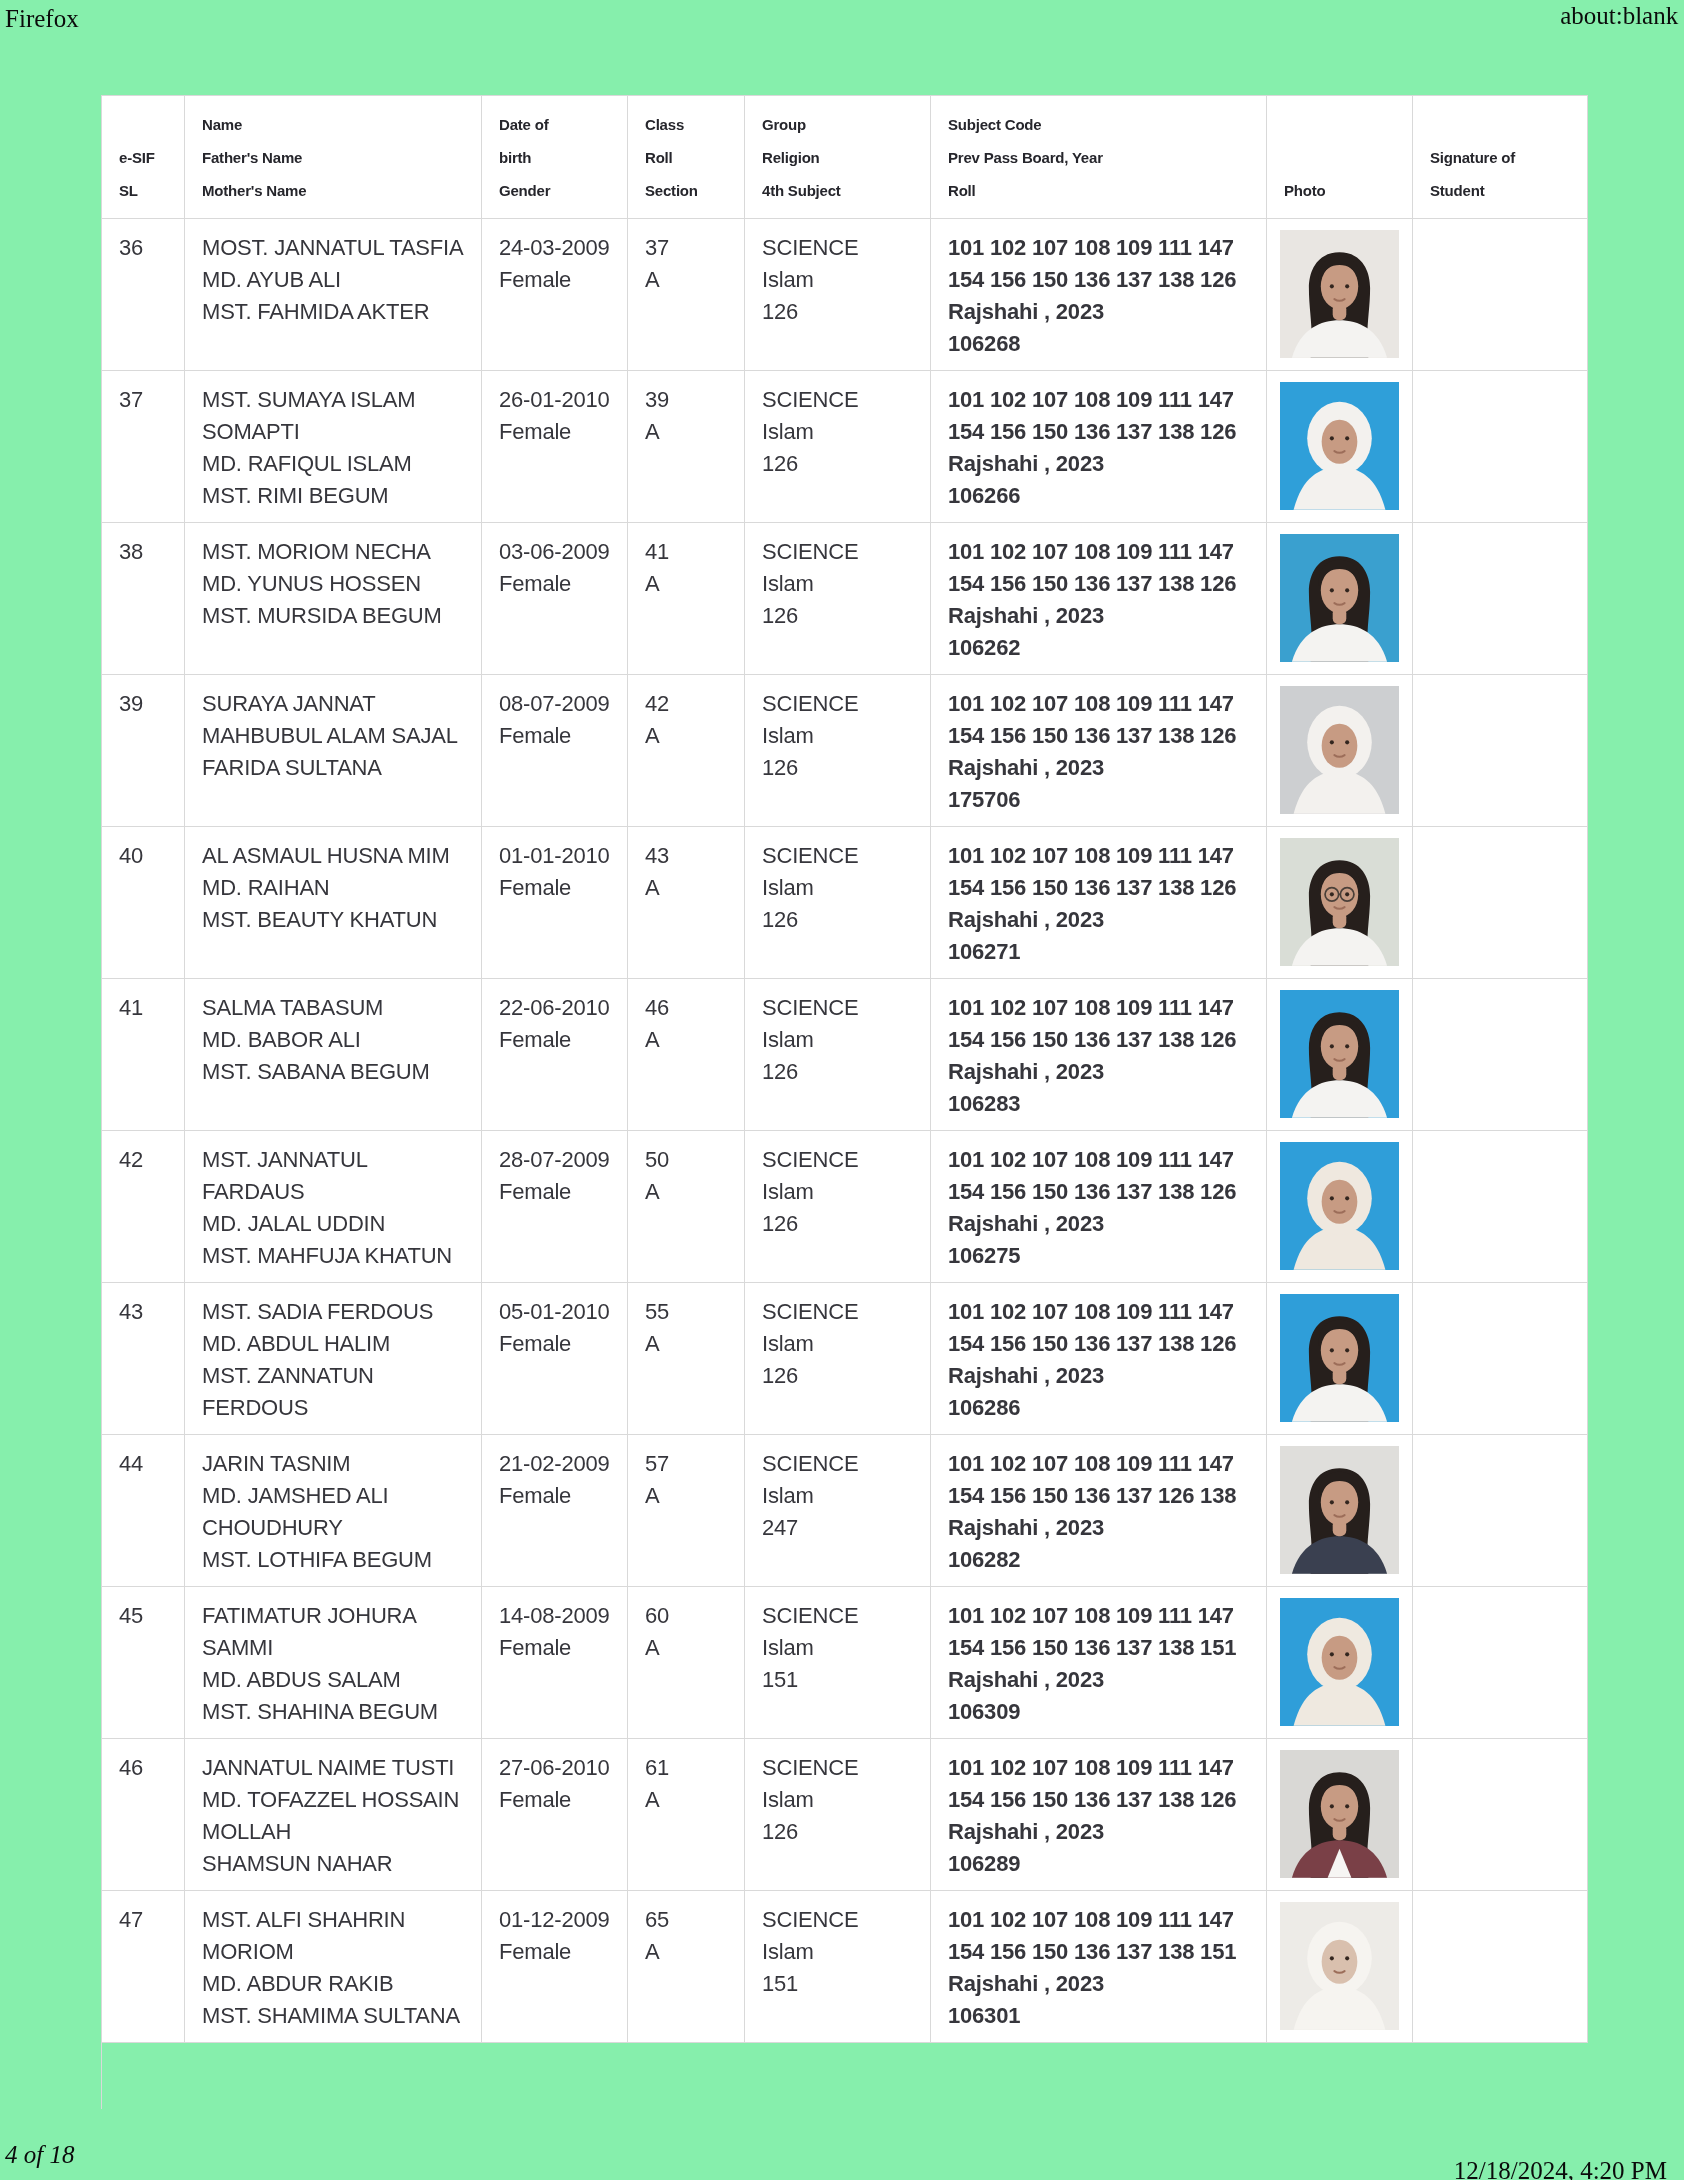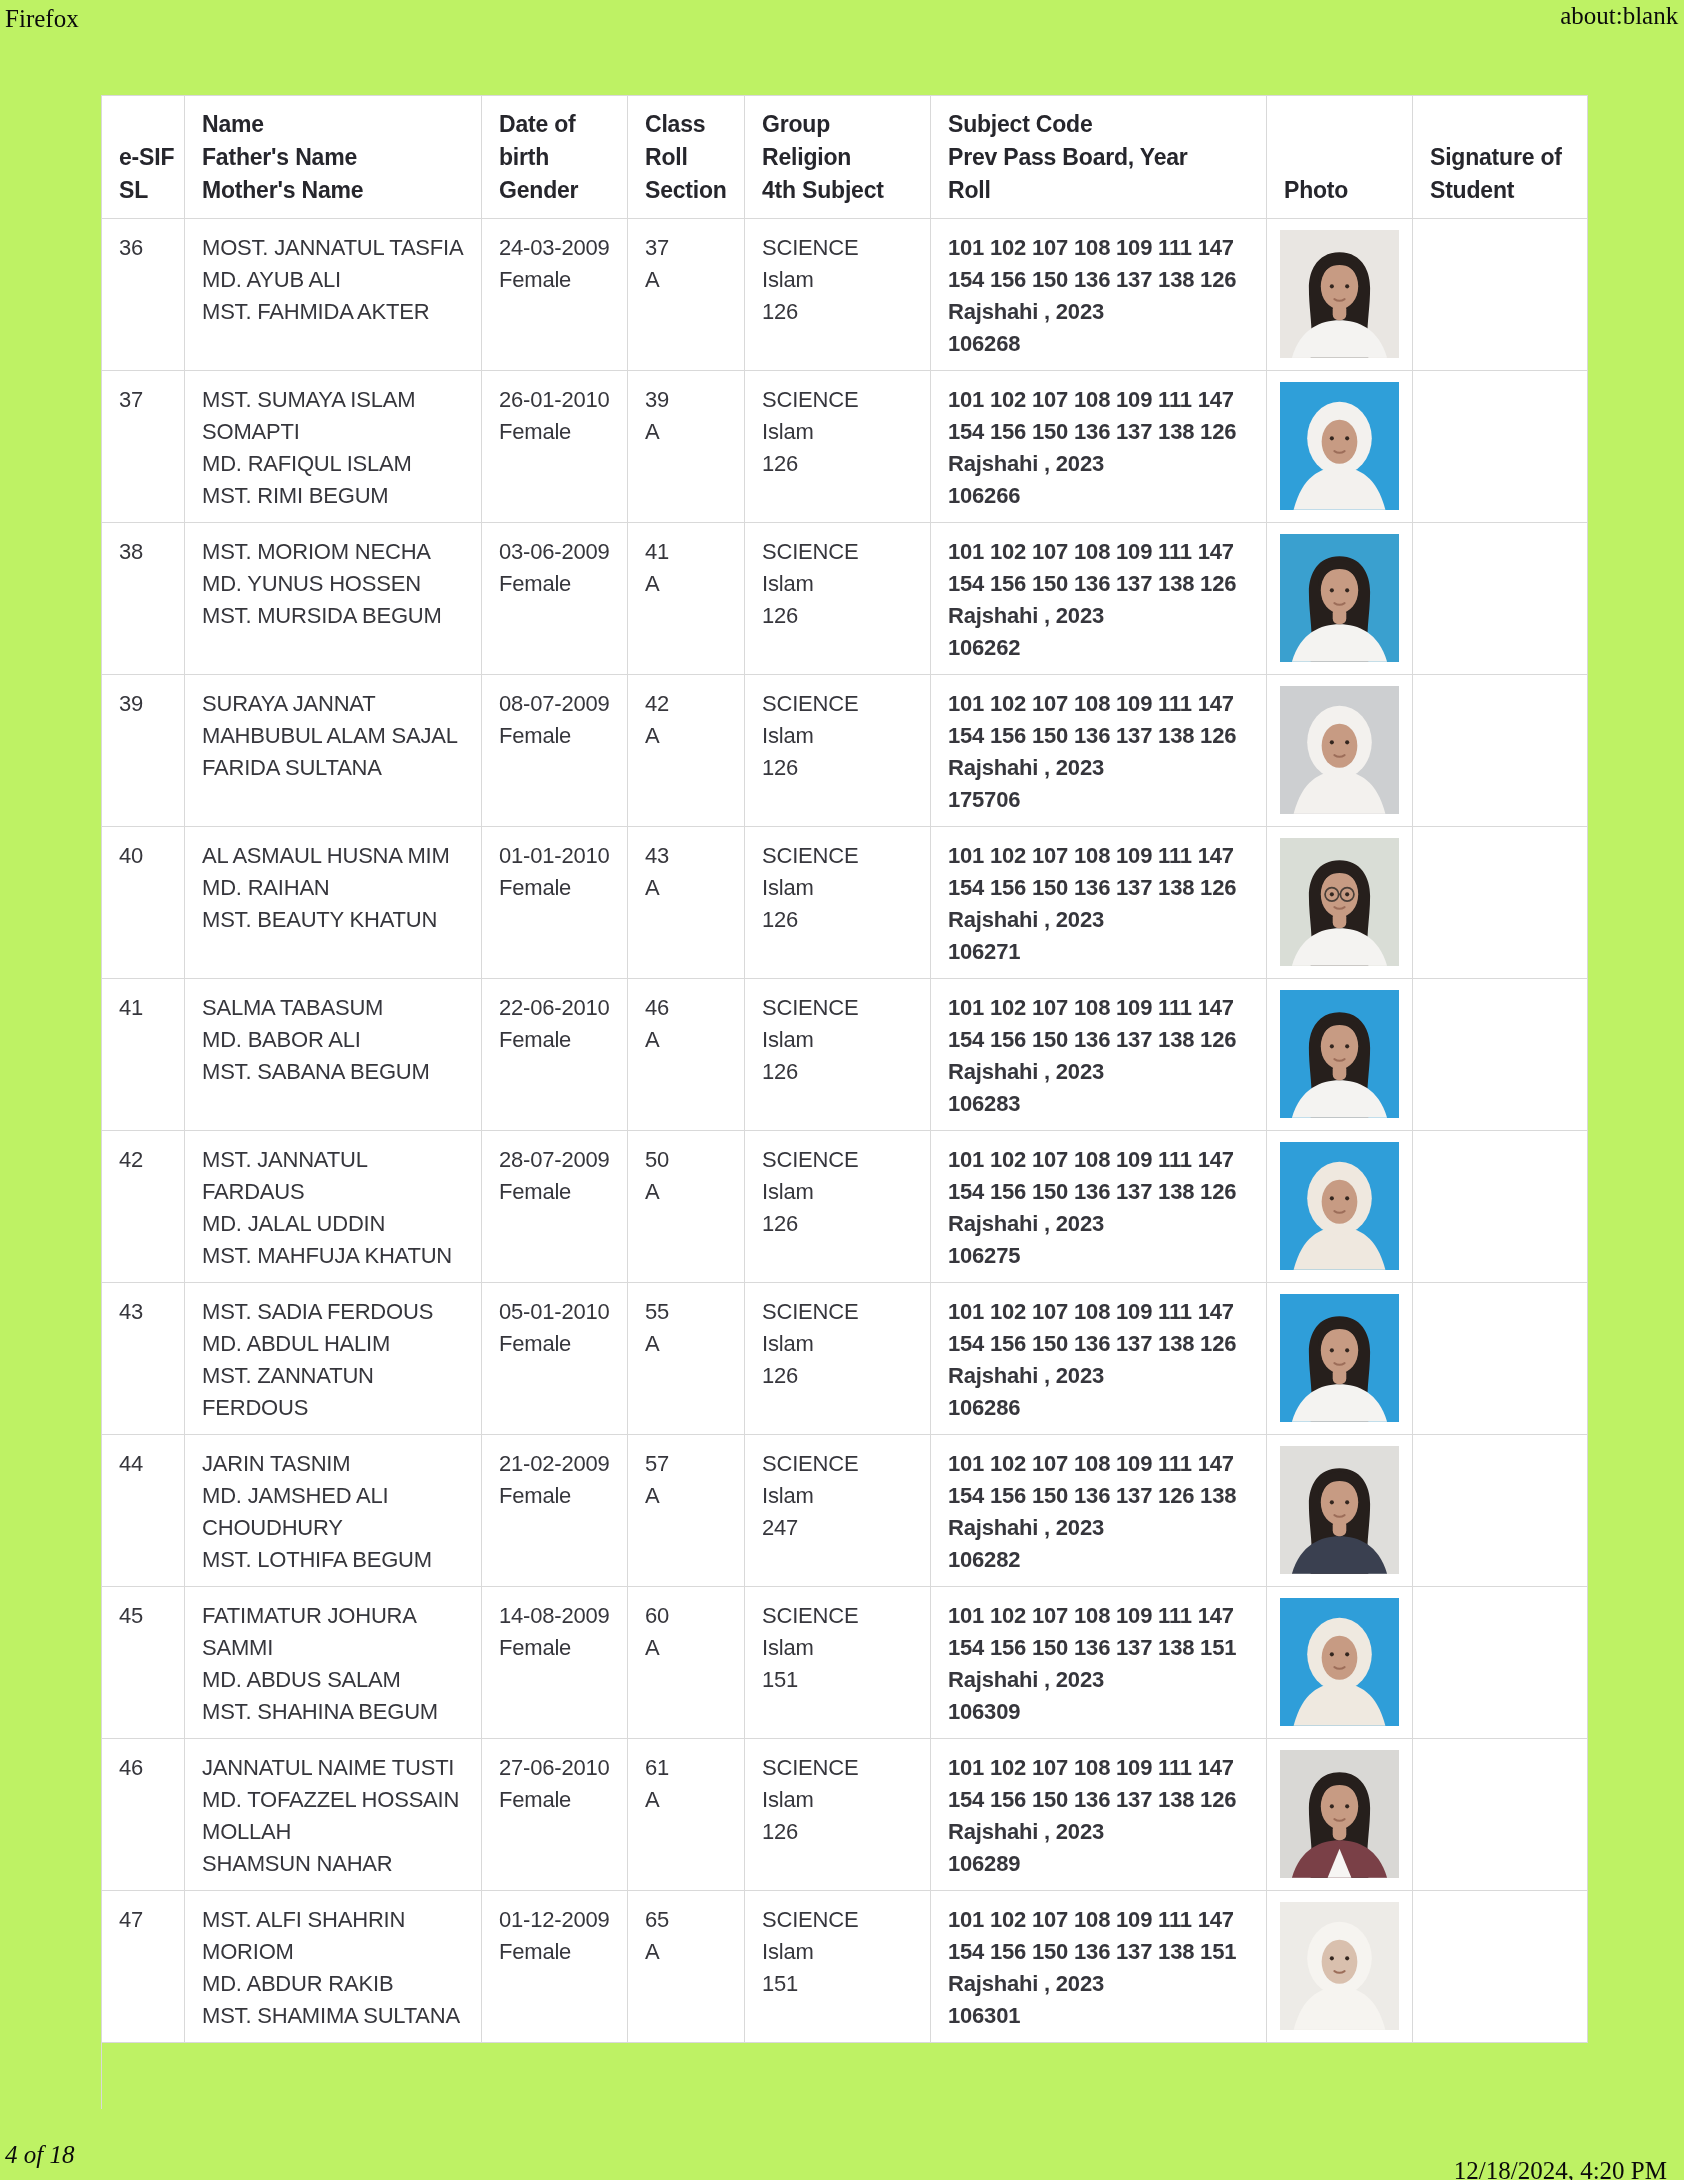--- a/index.html
+++ b/index.html
@@ -1,26 +1,26 @@
 <!DOCTYPE html>
 <html style="font-size:13.6px"><head>
 <meta charset="utf-8">
 <style>
   html,body{margin:0;padding:0;background:#fff;}
-  .page{position:relative;width:1685px;height:2181px;background:#bef264;overflow:hidden;
+  .page{position:relative;width:1685px;height:2181px;background:#86efac;overflow:hidden;
         font-family:"Liberation Sans",sans-serif;}
   .margin-text{position:absolute;font-family:"Liberation Serif",serif;font-size:25px;color:#0b0b0b;white-space:nowrap;}
   .mt-tl{top:5.1px;left:5.1px;}
   .mt-tr{top:2px;right:6.8px;}
   .mt-bl{top:2141px;left:5.1px;font-style:italic;}
   .mt-br{top:2141px;right:18px;margin-top:16px;}
   .table-wrap{position:absolute;left:101px;top:95px;width:1486px;}
   table.sif{width:1486px;table-layout:fixed;border-collapse:collapse;background:#fff;}
   .sif th,.sif td{border:1.7px solid #d9d9d9;text-align:left;overflow:hidden;}
-  .sif thead th{vertical-align:bottom;font-weight:bold;font-size:23px;line-height:33px;
+  .sif thead th{vertical-align:bottom;font-weight:bold;font-size:15px;line-height:33px;
         color:#26262c;letter-spacing:-0.2px;padding:12px 4px 11px 17px;}
   .sif thead th div{white-space:nowrap;}
   .sif td{vertical-align:top;font-size:22px;line-height:32px;color:#36363c;
         letter-spacing:-0.2px;padding:12.8px 6.8px 10.2px 17px;}
   .sif td.subject-cell{padding-right:3.4px;font-weight:bold;}
   .sif td.photo-cell{padding:11px 0 10.2px 0;text-align:center;}
   .photo{width:119px;height:128px;margin:0 auto;display:block;overflow:hidden;}
   .photo svg{display:block;}
   .stub{width:0;height:66px;border-left:1.7px solid #d9d9d9;}
 </style>

